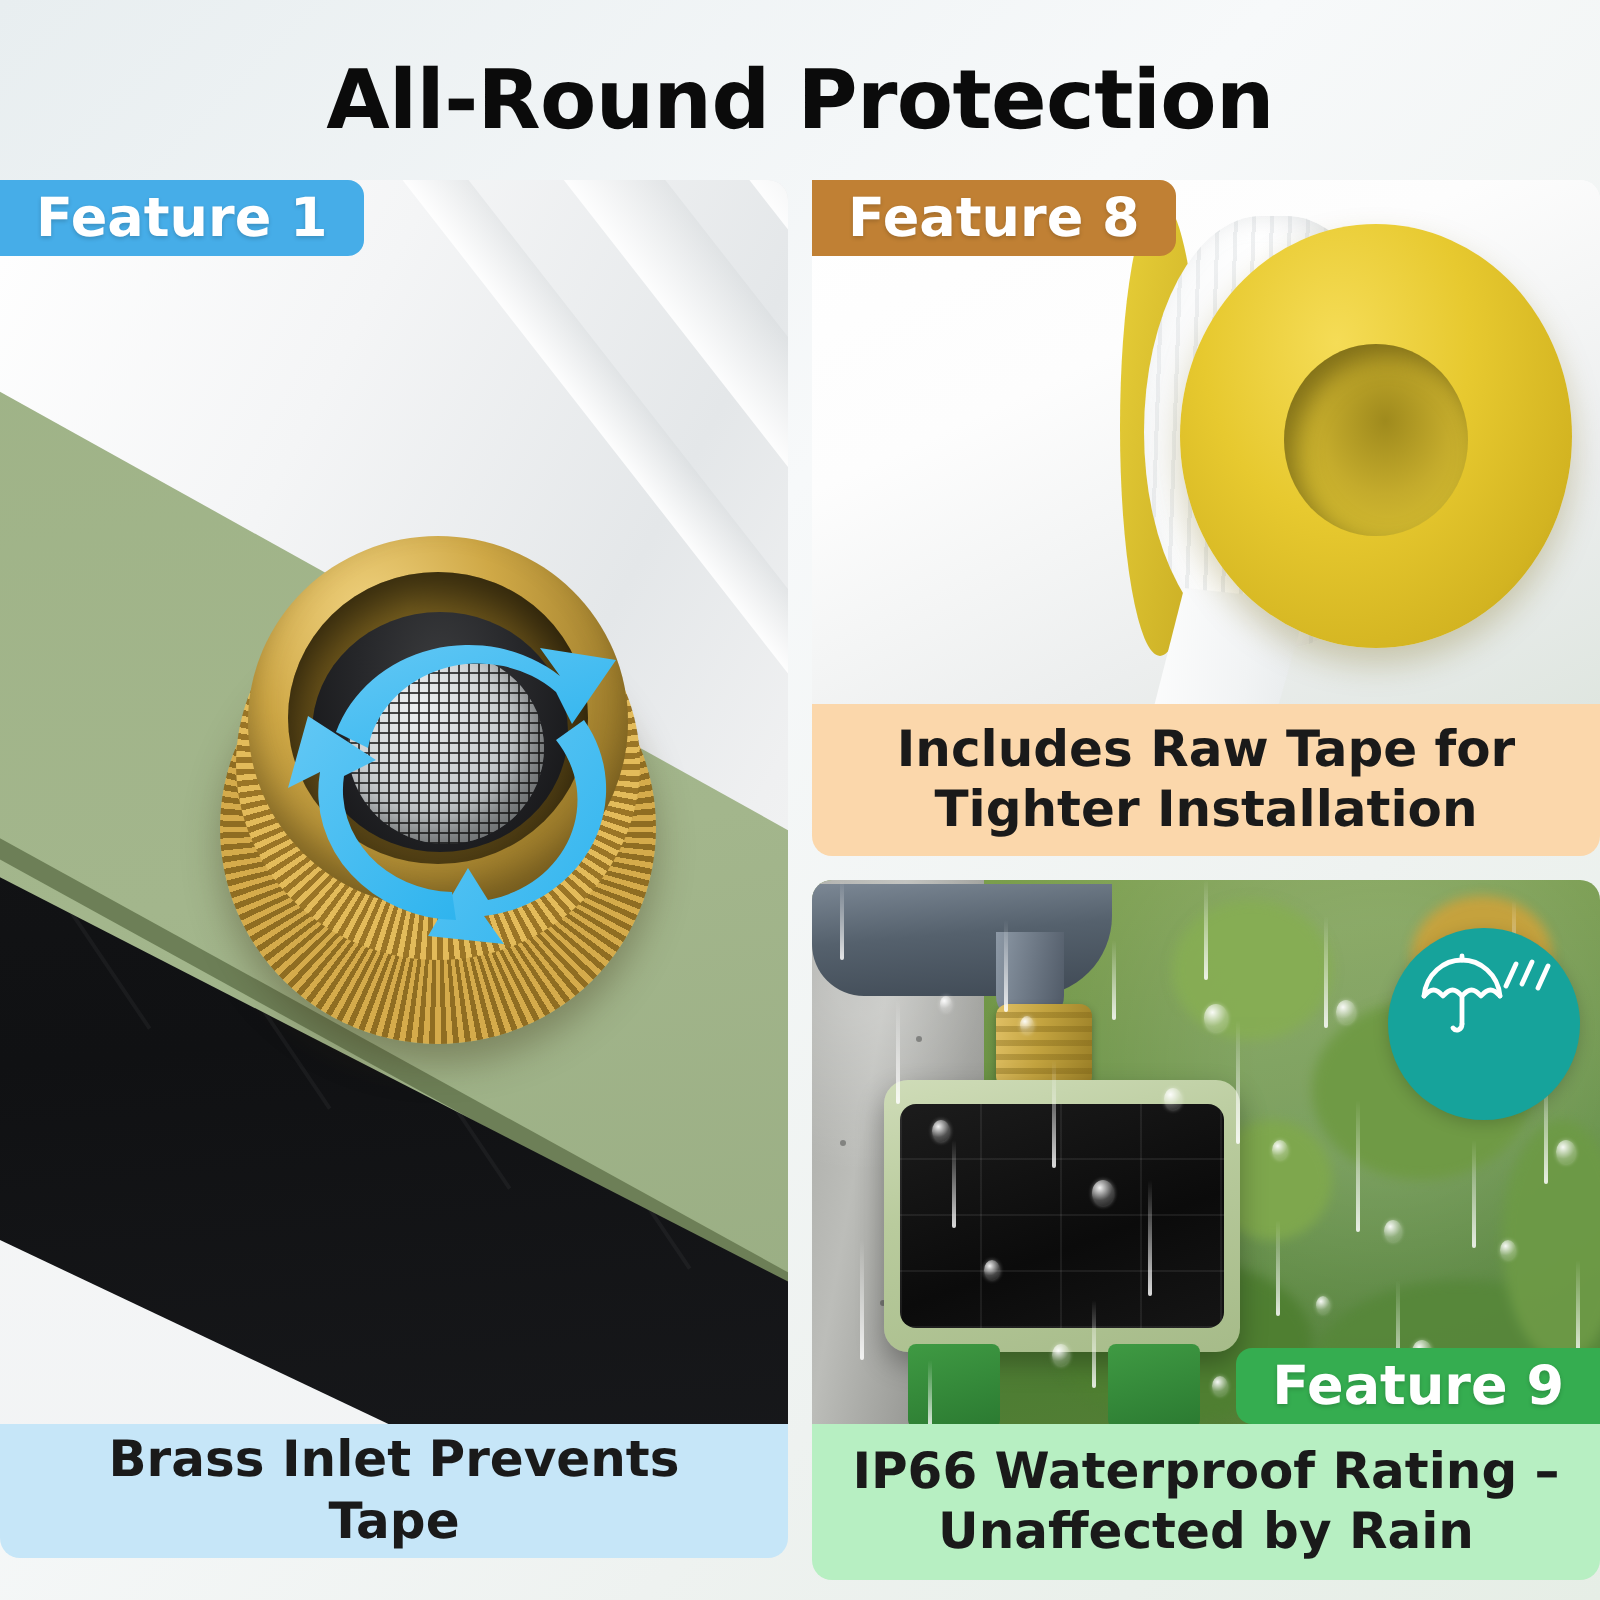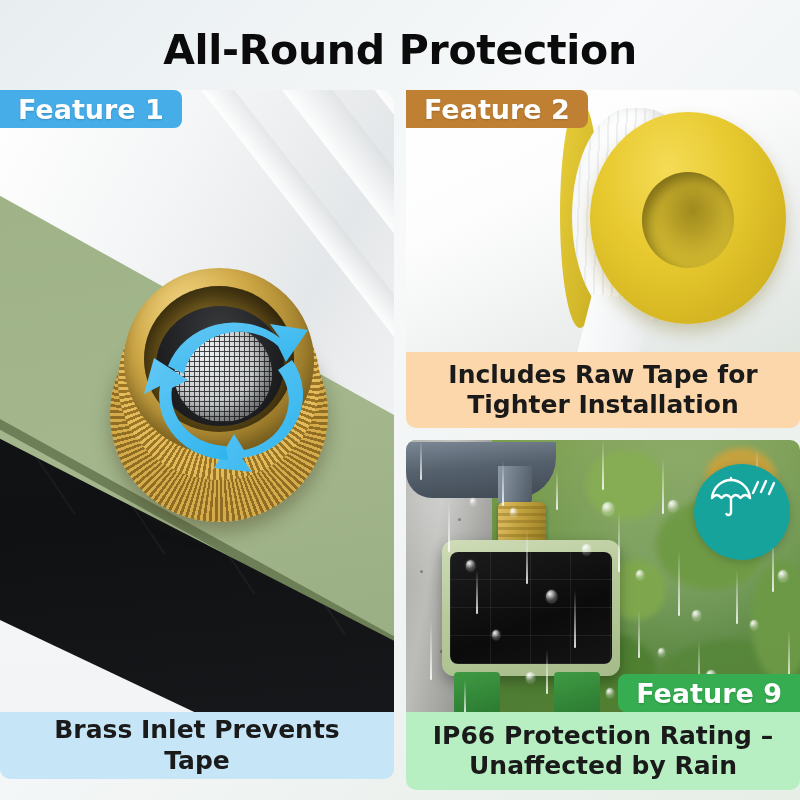--- a/index.html
+++ b/index.html
@@ -447,41 +447,41 @@
         <i style="left:64px;  top:58px;  width:6px;  height:8px;"></i>
         <i style="left:252px; top:208px; width:7px;  height:9px;"></i>
       </div>
     </div>
   </div>
 
   <div class="badge" id="badge1">
     <span>Feature 1</span>
   </div>
   <div class="badge" id="badge2">
-    <span>Feature 2</span>
+    <span>Feature 8</span>
   </div>
   <div class="badge" id="badge3">
     <span>Feature 9</span>
   </div>
 
   <div class="caption" id="cap1">
     <div>
       <div>Brass Inlet Prevents</div>
       <div>Tape</div>
     </div>
   </div>
   <div class="caption" id="cap2">
     <div>
       <div>Includes Raw Tape for</div>
       <div>Tighter Installation</div>
     </div>
   </div>
   <div class="caption" id="cap3">
     <div>
-      <div>IP66 Protection Rating –</div>
+      <div>IP66 Waterproof Rating –</div>
       <div>Unaffected by Rain</div>
     </div>
   </div>
 
   <div id="ip66">
     <svg width="72" height="42" viewBox="0 0 72 42">
       <g fill="none" stroke="#ffffff" stroke-width="2.4" stroke-linecap="round" stroke-linejoin="round">
         <path d="M6 22 C7 11 16 4 25 4 C34 4 43 11 44 22"></path>
         <path d="M6 22 C9.5 18 12 18 15.5 22 C19 18 21.5 18 25 22 C28.5 18 31 18 34.5 22 C38 18 40.5 18 44 22"></path>
         <path d="M25 4 L25 2"></path>

